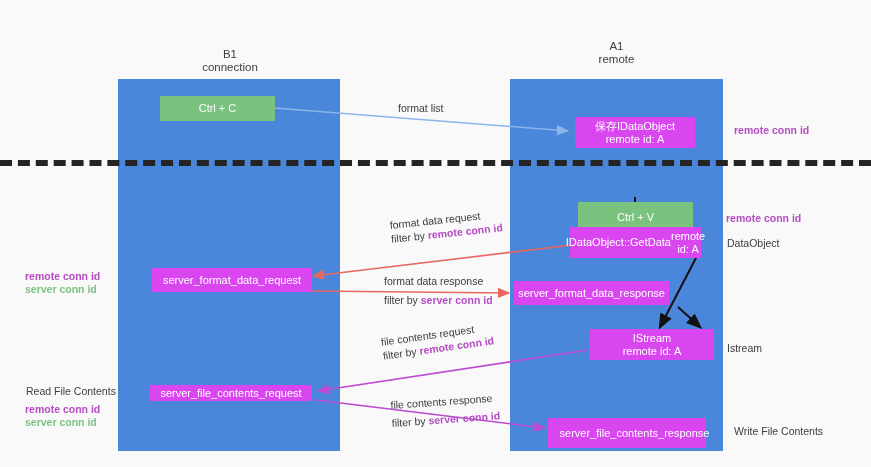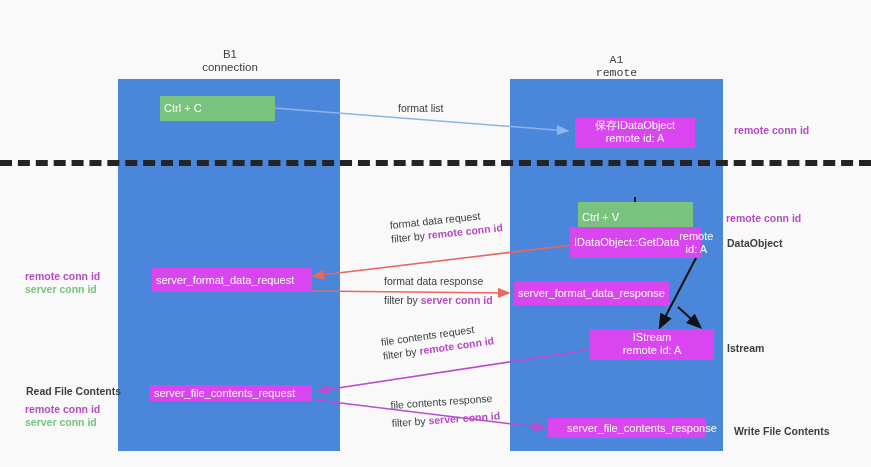--- a/index.html
+++ b/index.html
@@ -14,54 +14,54 @@
   #stage{position:absolute;left:0;top:0;width:871px;height:467px;}
   svg#wires{position:absolute;left:0;top:0;width:871px;height:467px;pointer-events:none;}
 
   .lane{position:absolute;background:#4a86d9;}
   .lane-head{position:absolute;text-align:center;font-size:11.5px;line-height:13px;color:#3c4043;}
 
   .title{position:absolute;text-align:center;font-size:14.5px;line-height:19px;color:#3c4043;}
 
   .node{
     position:absolute;
-    display:flex;align-items:center;
+    display:flex;align-items:center;justify-content:center;
     text-align:center;
     color:#ffffff;
     font-size:11px;
     line-height:13px;
     box-sizing:border-box;
     padding:2px 4px;
   }
   .node.green{background:#79c37f;}
   .node.orange{background:#fbb councillors;}
   .node.orange{background:#d946ef;}
 
   .edge-label{position:absolute;font-size:10.5px;line-height:14px;color:#3c4043;white-space:nowrap;}
   .edge-label .hl-remote{color:#b54cc4;font-weight:bold;}
   .edge-label .hl-server{color:#b54cc4;font-weight:bold;}
 
   .side-label{position:absolute;font-size:10.5px;line-height:14px;white-space:nowrap;color:#3c4043;}
   .side-label.remote{color:#b54cc4;font-weight:bold;}
   .side-label.server-green{color:#79c37f;font-weight:bold;}
-  .side-label.plain{color:#3c4043;font-weight:bold;}
+  .side-label.plain{color:#3c4043;font-weight:normal;}
 
   .dashed-sep{position:absolute;left:0;width:871px;height:0;border-top:6px dashed #242424;}
 </style>
 </head>
 <body>
 
 <div id="stage">
 
 
   <div class="lane-head" style="left:120px;top:48px;width:220px;">
     <div>B1</div>
     <div>connection</div>
   </div>
-  <div class="lane-head" style="left:510px;top:53px;width:213px;font-family:Liberation Mono, monospace;">
+  <div class="lane-head" style="left:510px;top:40px;width:213px;">
     <div>A1</div>
     <div>remote</div>
   </div>
 
   <div class="lane" style="left:118px;top:79px;width:222px;height:372px;"></div>
   <div class="lane" style="left:510px;top:79px;width:213px;height:372px;"></div>
 
   <svg id="wires" viewBox="0 0 871 467">
     <defs>
       <marker id="ah-blue" markerWidth="9" markerHeight="9" refX="7" refY="3.2" orient="auto">
@@ -125,21 +125,21 @@
 
   <div class="node orange" style="left:590px;top:329px;width:124px;height:31px;flex-direction:column;">
     <span>IStream</span>
     <span>remote id: A</span>
   </div>
 
   <div class="node orange" style="left:150px;top:385px;width:162px;height:16px;">
     <span>server_file_contents_request</span>
   </div>
 
-  <div class="node orange" style="left:548px;top:418px;width:158px;height:20px;padding-left:19px;">
+  <div class="node orange" style="left:548px;top:418px;width:158px;height:30px;padding-left:19px;">
     <span>server_file_contents_response</span>
   </div>
 
   <div class="edge-label" style="left:398px;top:101px;">
     <span>format list</span>
   </div>
 
   <div class="edge-label" style="left:389px;top:218px;transform:rotate(-6deg);transform-origin:left top;">
     <div>format data request</div>
     <div>

